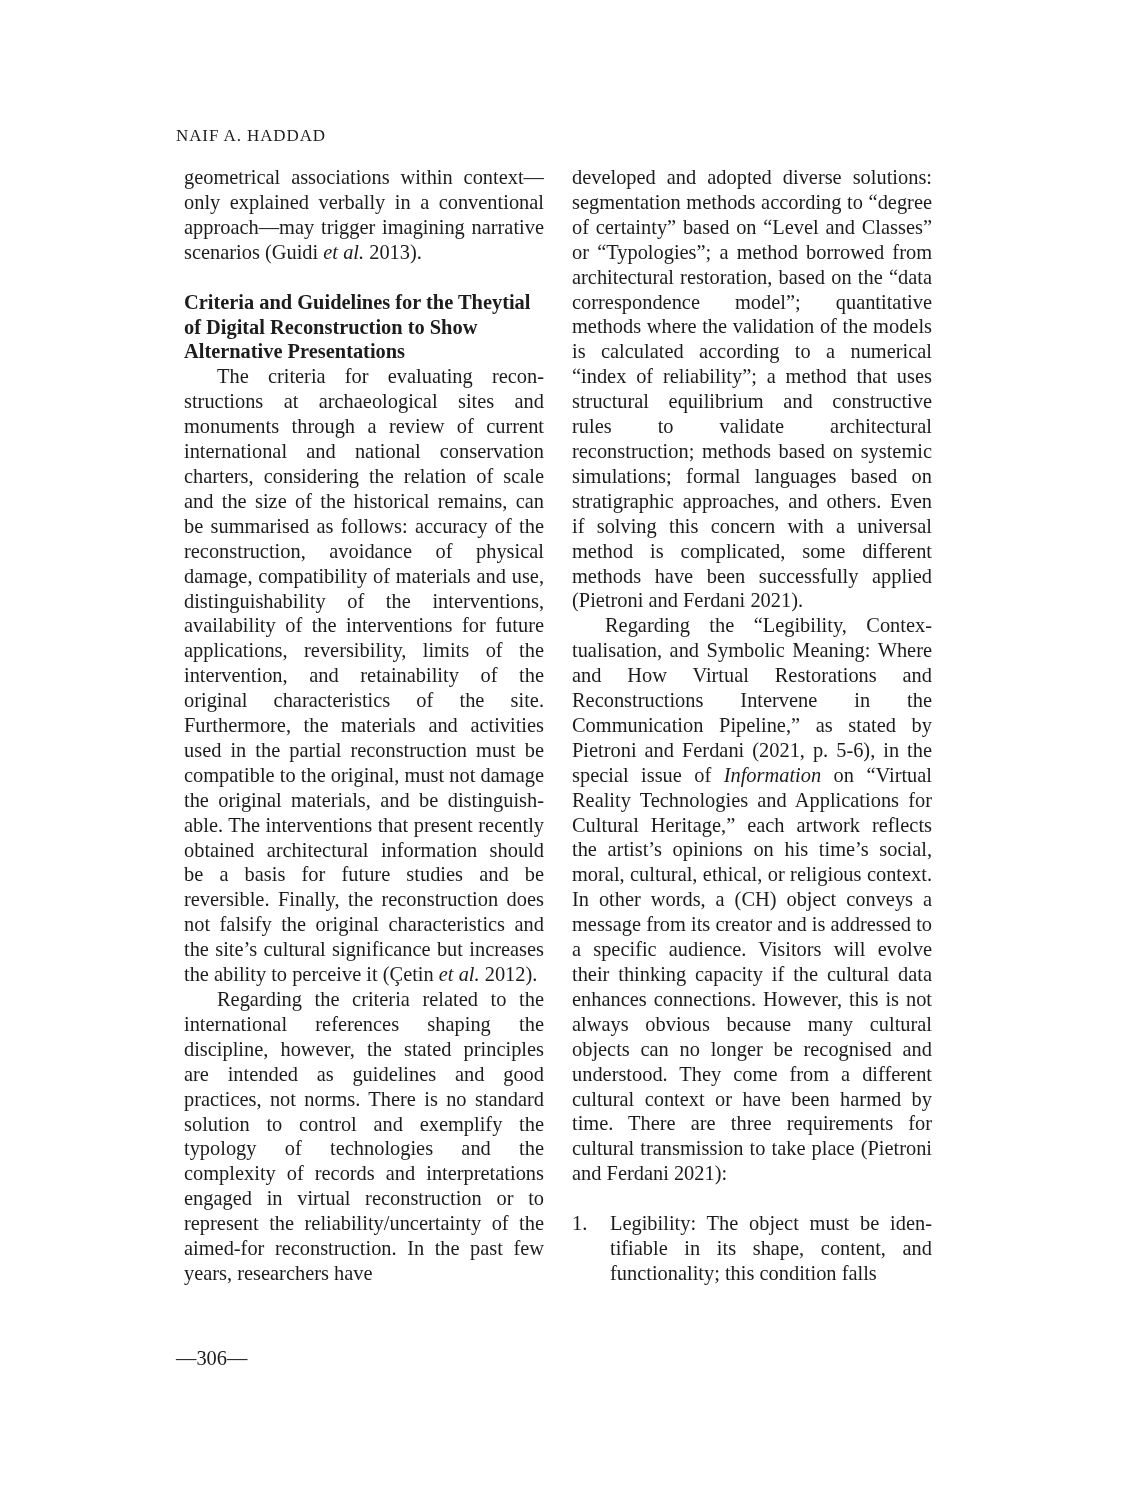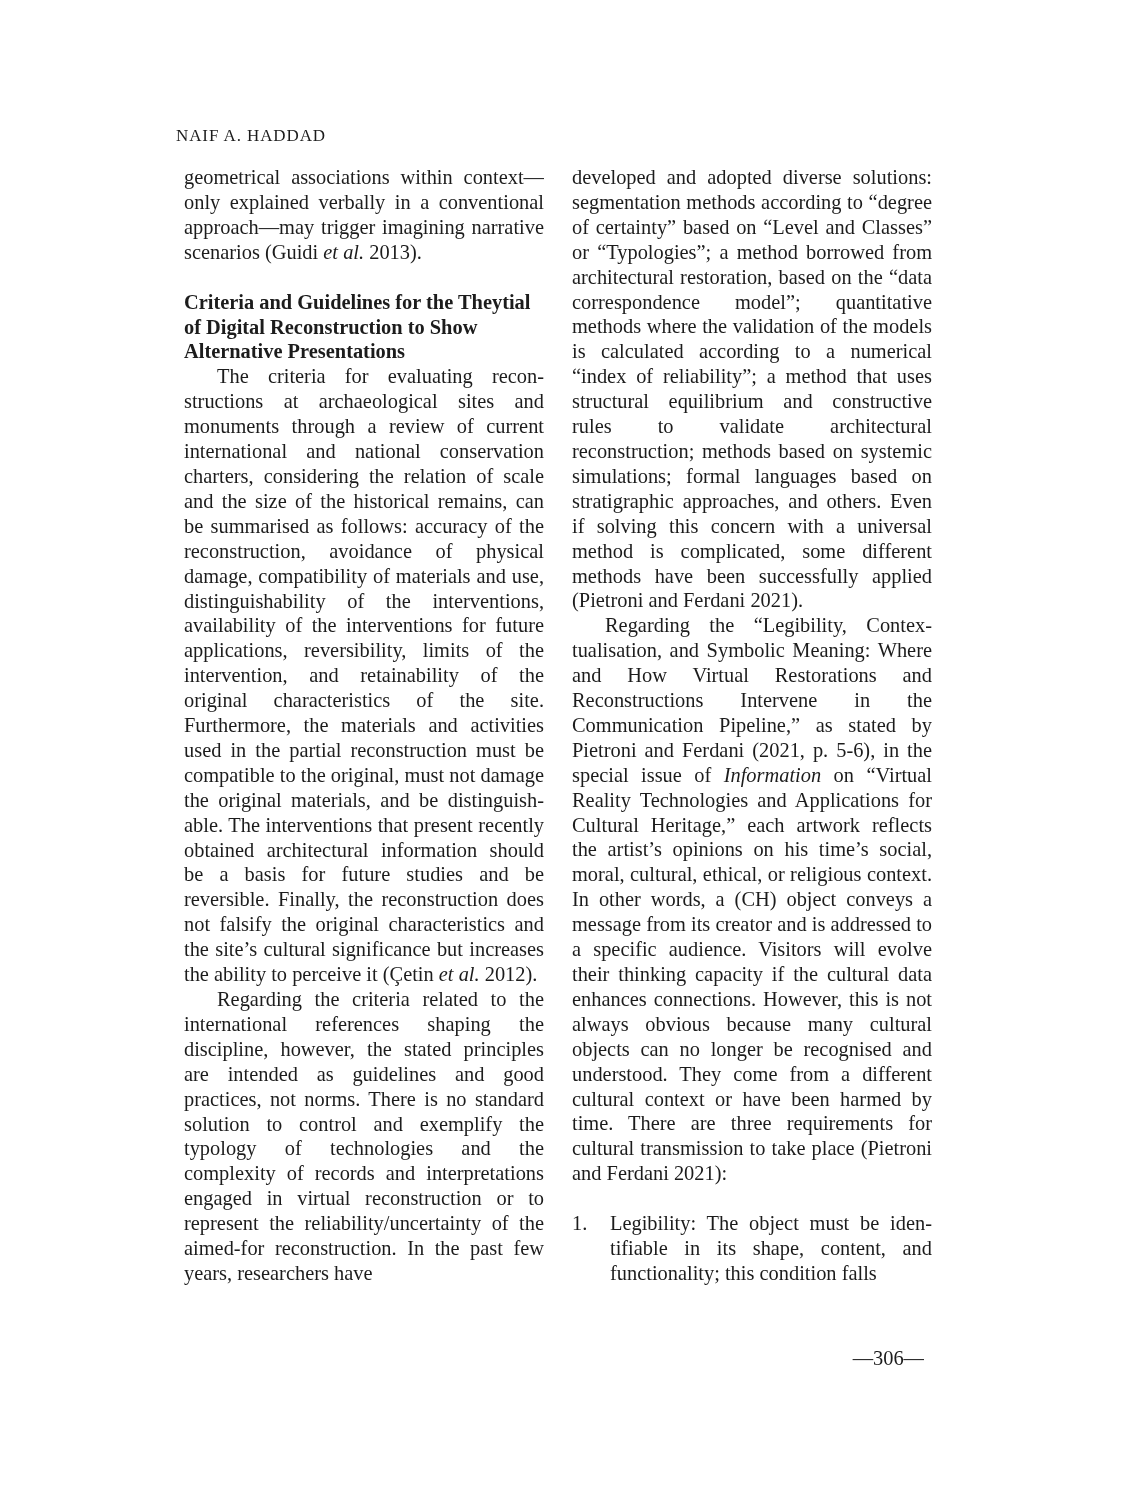--- a/index.html
+++ b/index.html
@@ -47,21 +47,21 @@
     padding-left: 38px;
     margin-top: 25px;
   }
   .column .li-num { position: absolute; left: 0; top: 0; }
   .column i { font-style: italic; }
   .page-number {
     position: absolute;
     top: 1347px;
     left: 176px;
     width: 748px;
-    text-align: right;
+    text-align: left;
     font-size: 20.4px;
     color: #1c1c1c;
   }
 </style>
 </head>
 <body>
 
 <div class="page">
   <div class="running-header">NAIF A. HADDAD</div>
 

